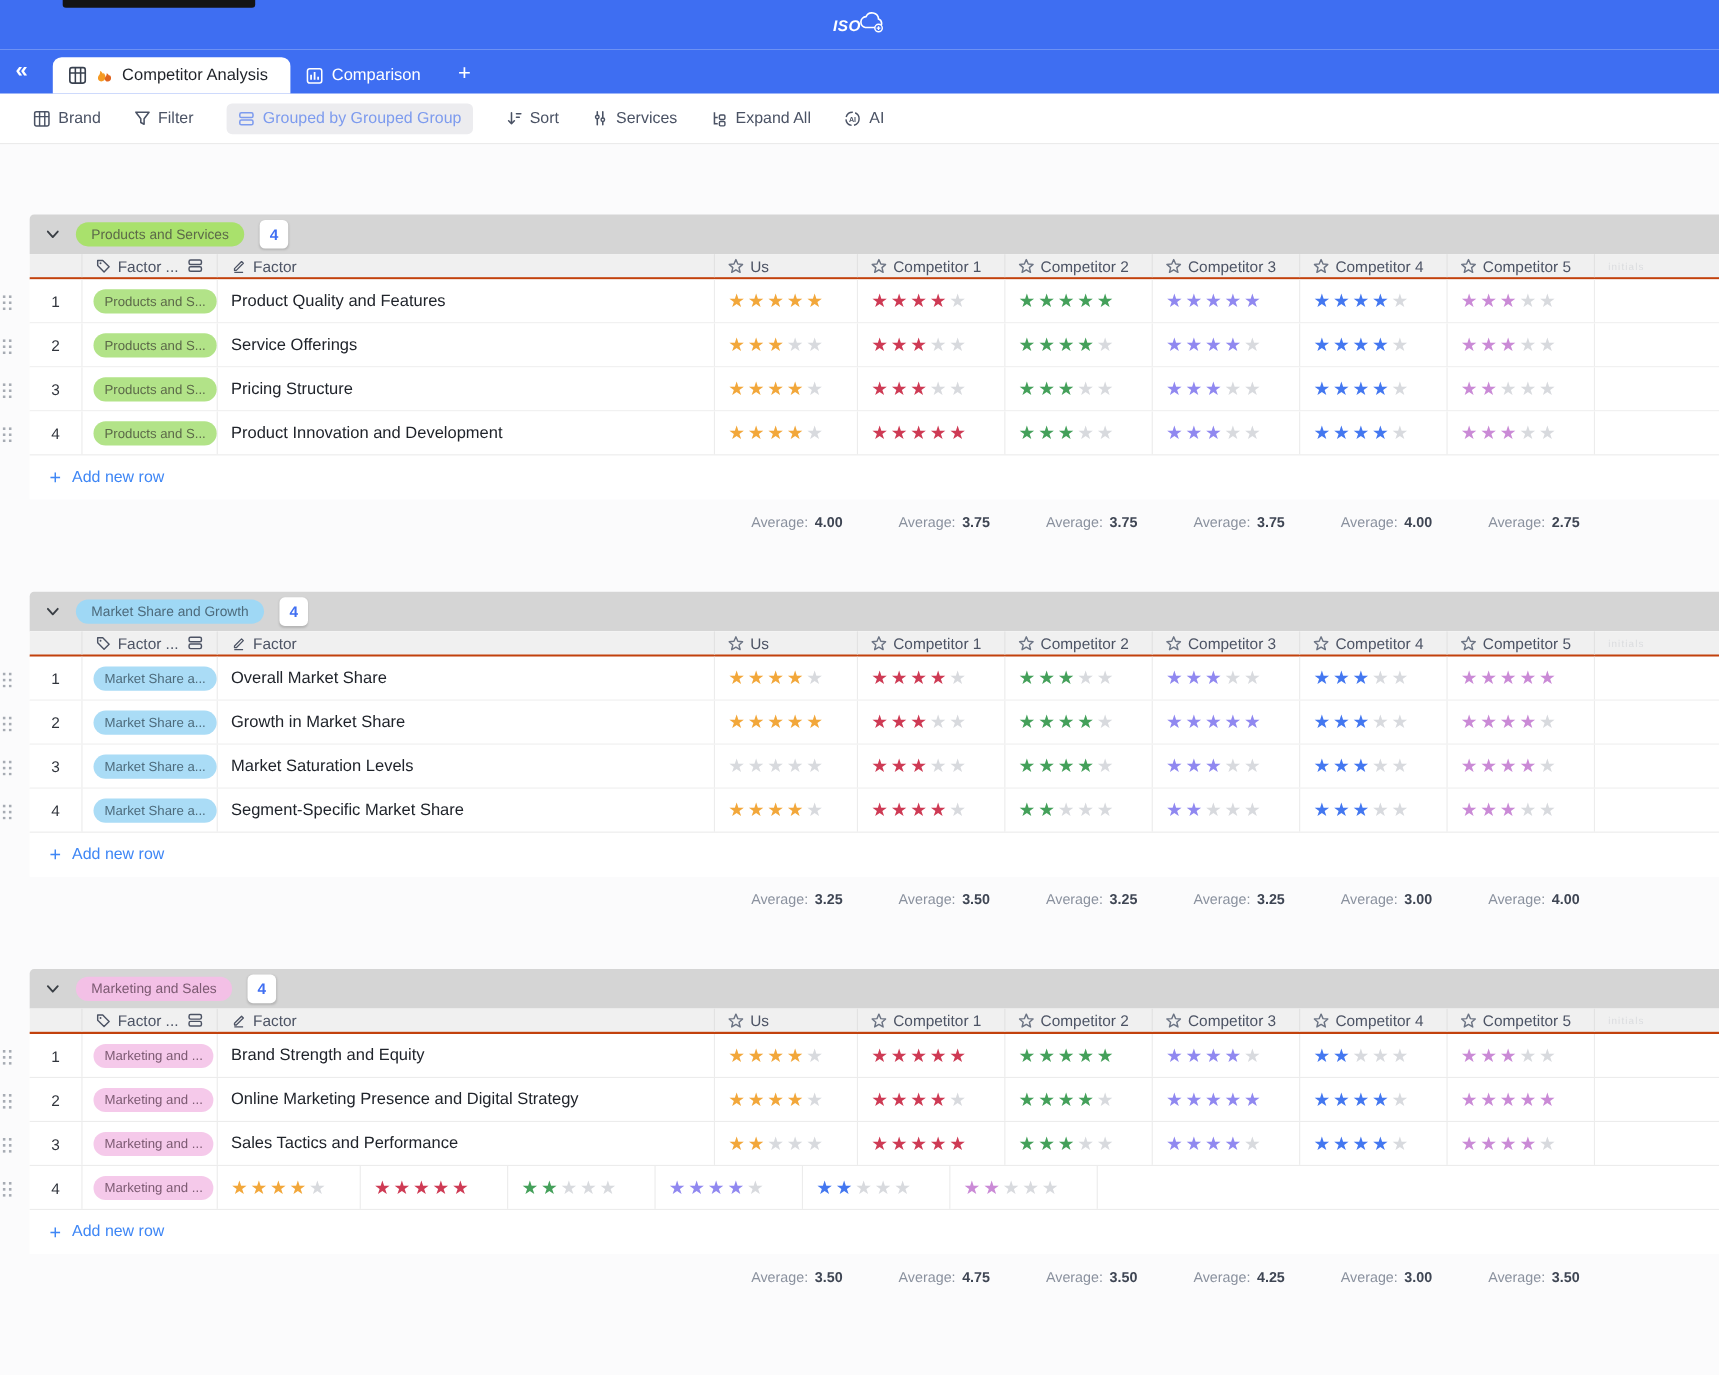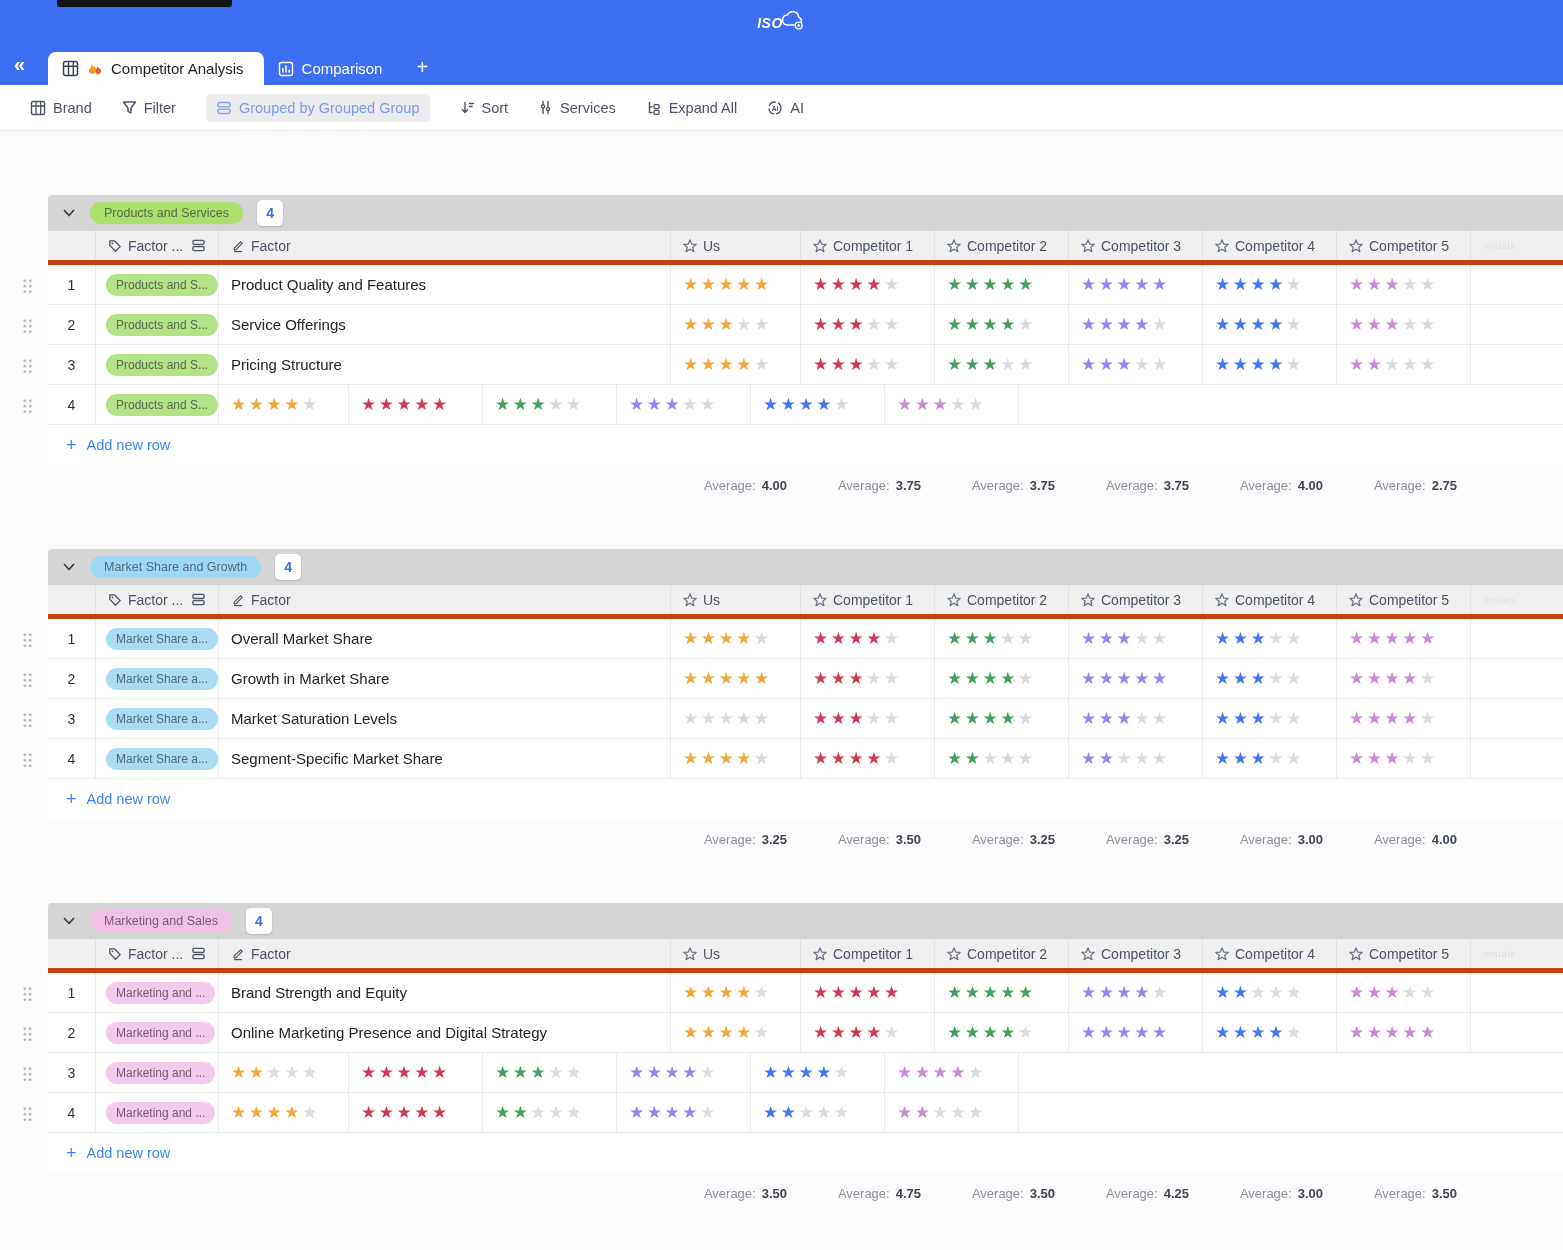--- a/index.html
+++ b/index.html
@@ -25,36 +25,36 @@
   .tab .ticon { display:flex; align-items:center; }
   .tab-add { color:#fff; font-size:20px; margin-left:14px; margin-bottom:6px; cursor:pointer; }
 
   .toolbar { height:46px; background:#fff; border-bottom:1px solid #ebebeb;
     display:flex; align-items:center; padding-left:30px; gap:30px; }
   .tool { display:flex; align-items:center; gap:7px; font-size:14.5px; color:#4a5264; cursor:pointer; }
   .tool svg { flex:0 0 auto; }
   .tool.active { background:#ececef; color:#7d9bee; padding:6px 10px; border-radius:5px; }
 
   
-  #groups { padding-left:48px;margin-top:48px; }
+  #groups { padding-left:27px;margin-top:48px; }
   .group { position:relative; }
   .group:first-child { margin-top:64px; }
   .group + .group { margin-top:44px; }
 
   .band { height:36px; background:#d5d5d5; display:flex; align-items:center; gap:14px;
     padding-left:14px; border-radius:4px 0 0 0; }
   .band .chev { display:flex; cursor:pointer; }
   .pill { border-radius:999px; font-size:12.5px; padding:4px 14px; white-space:nowrap; }
   .count { min-width:26px; height:26px; background:#fff; border-radius:5px; color:#3f6ef2;
     font-weight:bold; font-size:14px; display:flex; align-items:center; justify-content:center;
     box-shadow:0 1px 2px rgba(0,0,0,.15); padding:0 6px; }
 
   .tbl { background:#fff; }
   .trow { display:flex; height:40px; border-bottom:1px solid #ececec; background:#fff; position:relative; }
-  .thead { display:flex; height:34px; background:#f0f0f0; border-bottom:5px solid #c2410c;
+  .thead { display:flex; height:23px; background:#f0f0f0; border-bottom:2px solid #c2410c;
     color:#4c5364; font-size:14px; }
   .cell { border-right:1px solid #ececec; display:flex; align-items:center; }
   .thead .cell { border-right:1px solid #e2e2e2; gap:6px; padding-left:12px; }
   .cell:last-child { border-right:none; }
   .c-num { width:48px; justify-content:center; font-size:14px; color:#30343c; }
   .c-tag { width:123px; padding-left:10px; }
   .c-factor { width:452px; padding-left:12px; font-size:15px; color:#20242b; }
   .c-rate { width:134px; padding-left:12px; }
   .c-rate.first { width:130px; }
   .c-part { width:83px; }
@@ -399,20 +399,21 @@
               <span class="star" style="color: rgb(216, 218, 222);">★</span>
             </div>
             <div class="cell c-part"></div>
           </div>
           <div class="trow">
             <div class="handle"></div>
             <div class="cell c-num">4</div>
             <div class="cell c-tag">
               <span class="pill" style="background: rgb(178, 227, 136); color: rgb(92, 106, 73); font-size: 12px; padding: 4px 10px;">Products and S...</span>
             </div>
+            <div class="cell c-factor">Product Innovation and Development</div>
             <div class="cell c-rate first">
               <span class="star" style="color: rgb(242, 167, 58);">★</span>
               <span class="star" style="color: rgb(242, 167, 58);">★</span>
               <span class="star" style="color: rgb(242, 167, 58);">★</span>
               <span class="star" style="color: rgb(242, 167, 58);">★</span>
               <span class="star" style="color: rgb(216, 218, 222);">★</span>
             </div>
             <div class="cell c-rate">
               <span class="star" style="color: rgb(206, 58, 84);">★</span>
               <span class="star" style="color: rgb(206, 58, 84);">★</span>
@@ -969,20 +970,21 @@
               <span class="star" style="color: rgb(202, 138, 214);">★</span>
             </div>
             <div class="cell c-part"></div>
           </div>
           <div class="trow">
             <div class="handle"></div>
             <div class="cell c-num">3</div>
             <div class="cell c-tag">
               <span class="pill" style="background: rgb(245, 201, 234); color: rgb(124, 90, 114); font-size: 12px; padding: 4px 10px;">Marketing and ...</span>
             </div>
+            <div class="cell c-factor">Sales Tactics and Performance</div>
             <div class="cell c-rate first">
               <span class="star" style="color: rgb(242, 167, 58);">★</span>
               <span class="star" style="color: rgb(242, 167, 58);">★</span>
               <span class="star" style="color: rgb(216, 218, 222);">★</span>
               <span class="star" style="color: rgb(216, 218, 222);">★</span>
               <span class="star" style="color: rgb(216, 218, 222);">★</span>
             </div>
             <div class="cell c-rate">
               <span class="star" style="color: rgb(206, 58, 84);">★</span>
               <span class="star" style="color: rgb(206, 58, 84);">★</span>

